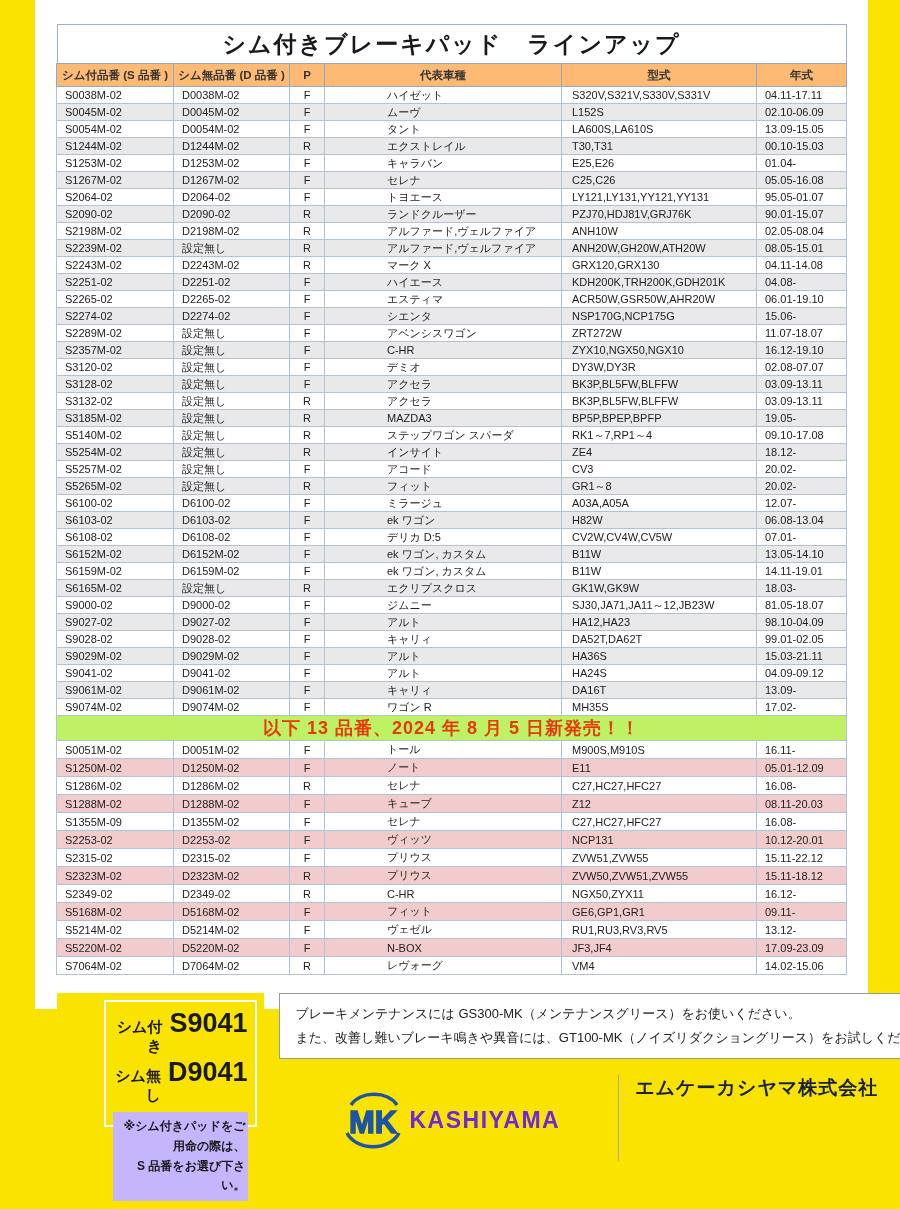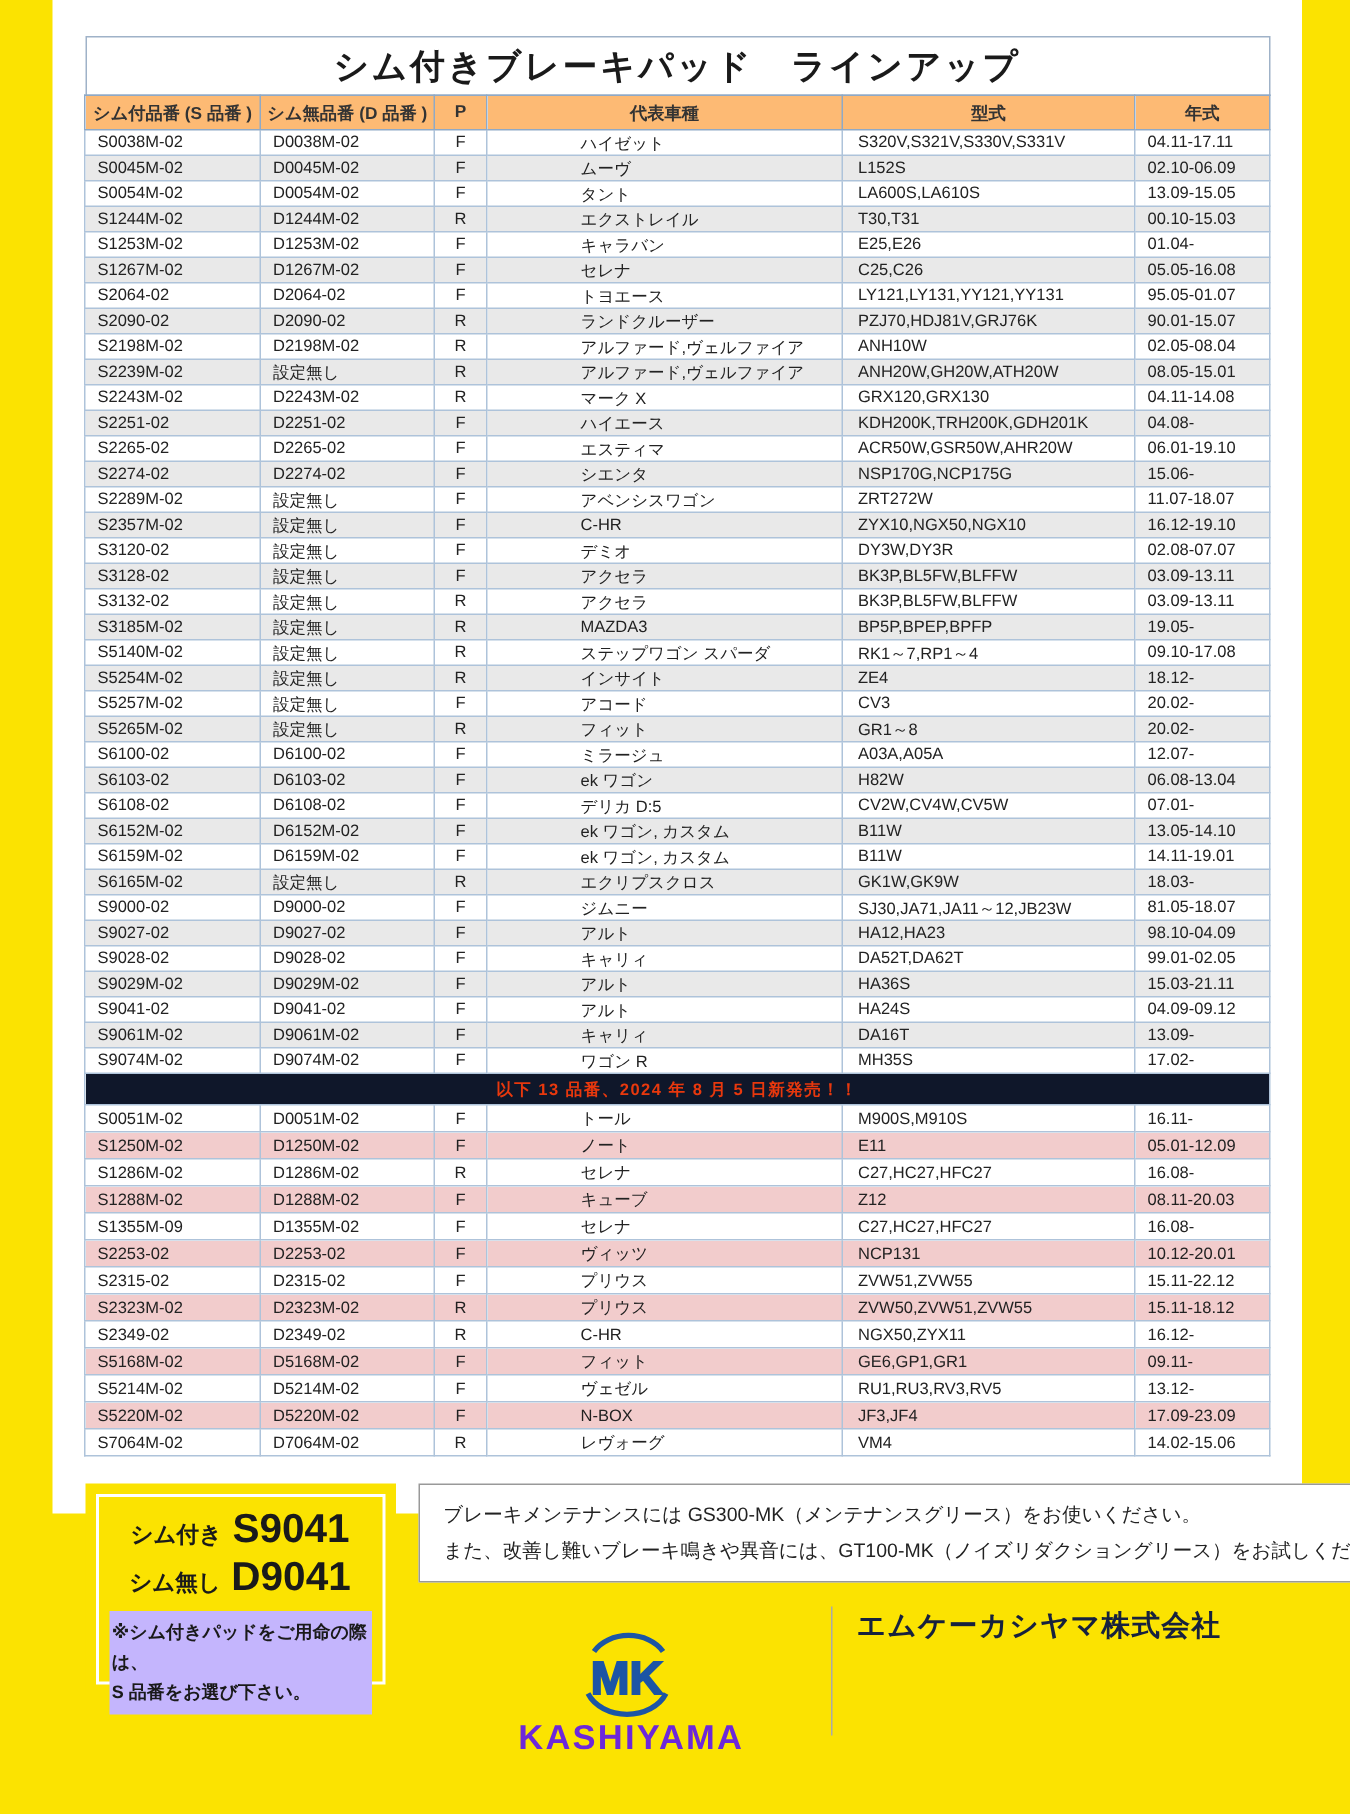--- a/index.html
+++ b/index.html
@@ -33,37 +33,37 @@
   }
   tr.alt td { background:#E9E9E9; }
   tr.altpink td { background:#F2CCCC; }
   tr.sec2 td { height:18px; }
   td.c0, td.c1 { padding-left:8px; }
   td.c2 { text-align:center; }
   td.c3 { padding-left:62px; }
   td.c4 { padding-left:10px; }
   td.c5 { padding-left:8px; }
   td.banner-cell {
-    background:#0f172a; color:#E8380D; font-weight:bold; font-size:11px;
+    background:#bef264; color:#E8380D; font-weight:bold; font-size:18px;
     text-align:center; height:21px; letter-spacing:1px;
   }
   .footer { width:790px; margin:18px auto 0; display:flex; gap:15px; }
   .shim-box { width:207px; height:141px; background:#FBE301; padding:7px; flex-shrink:0; }
-  .shim-inner { border:2px solid #ffffff; height:100%; padding:5px 7px; text-align:left; }
+  .shim-inner { border:2px solid #ffffff; height:100%; padding:5px 7px; text-align:right;margin-left:40px; }
   .shim-line { display:flex; align-items:baseline; justify-content:center; gap:7px; margin-top:1px; }
   .shim-label { font-size:15px; font-weight:bold; color:#1a1a1a; }
   .shim-value { font-size:27px; font-weight:bold; color:#1a1a1a; }
   .shim-note { background:#c4b5fd; margin-top:7px; padding:5px 2px; font-size:12px; font-weight:bold; color:#1a1a1a; line-height:1.65; }
   .right-col { flex:1; }
   .grease-box {
     border:1px solid #999; background:#fff; padding:8px 16px;
     font-size:13px; color:#222; line-height:1.85; white-space:nowrap;
   }
   .brand-row { display:flex; margin-top:16px; align-items:flex-start; }
-  .logo { display:flex; align-items:center; margin-left:62px; margin-top:16px;flex-direction:column; }
+  .logo { display:flex; align-items:center; margin-left:62px; margin-top:16px; }
   .logo-text { font-size:23px; font-weight:bold; color:#6d28d9; letter-spacing:1.5px; margin-left:5px; }
   .v-divider { width:1px; background:#aaa; height:86px; margin-left:58px; flex-shrink:0; }
   .company { font-size:19px; font-weight:bold; color:#16213E; margin-left:16px; white-space:nowrap; letter-spacing:1px; }
 </style>
 </head>
 <body>
 
 <div class="content">
 
   <div class="title-box">

